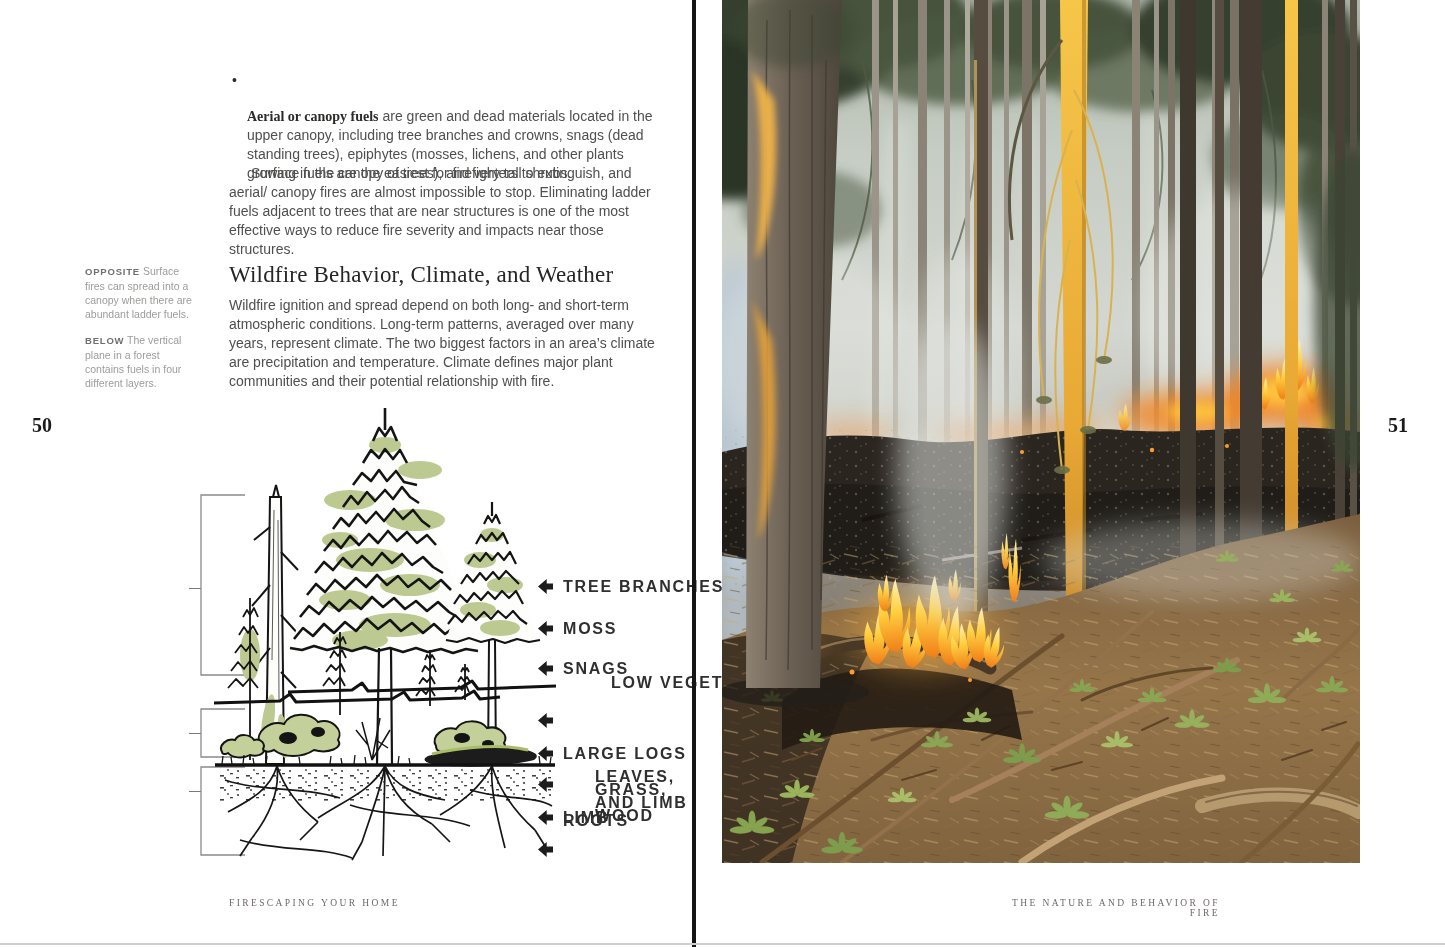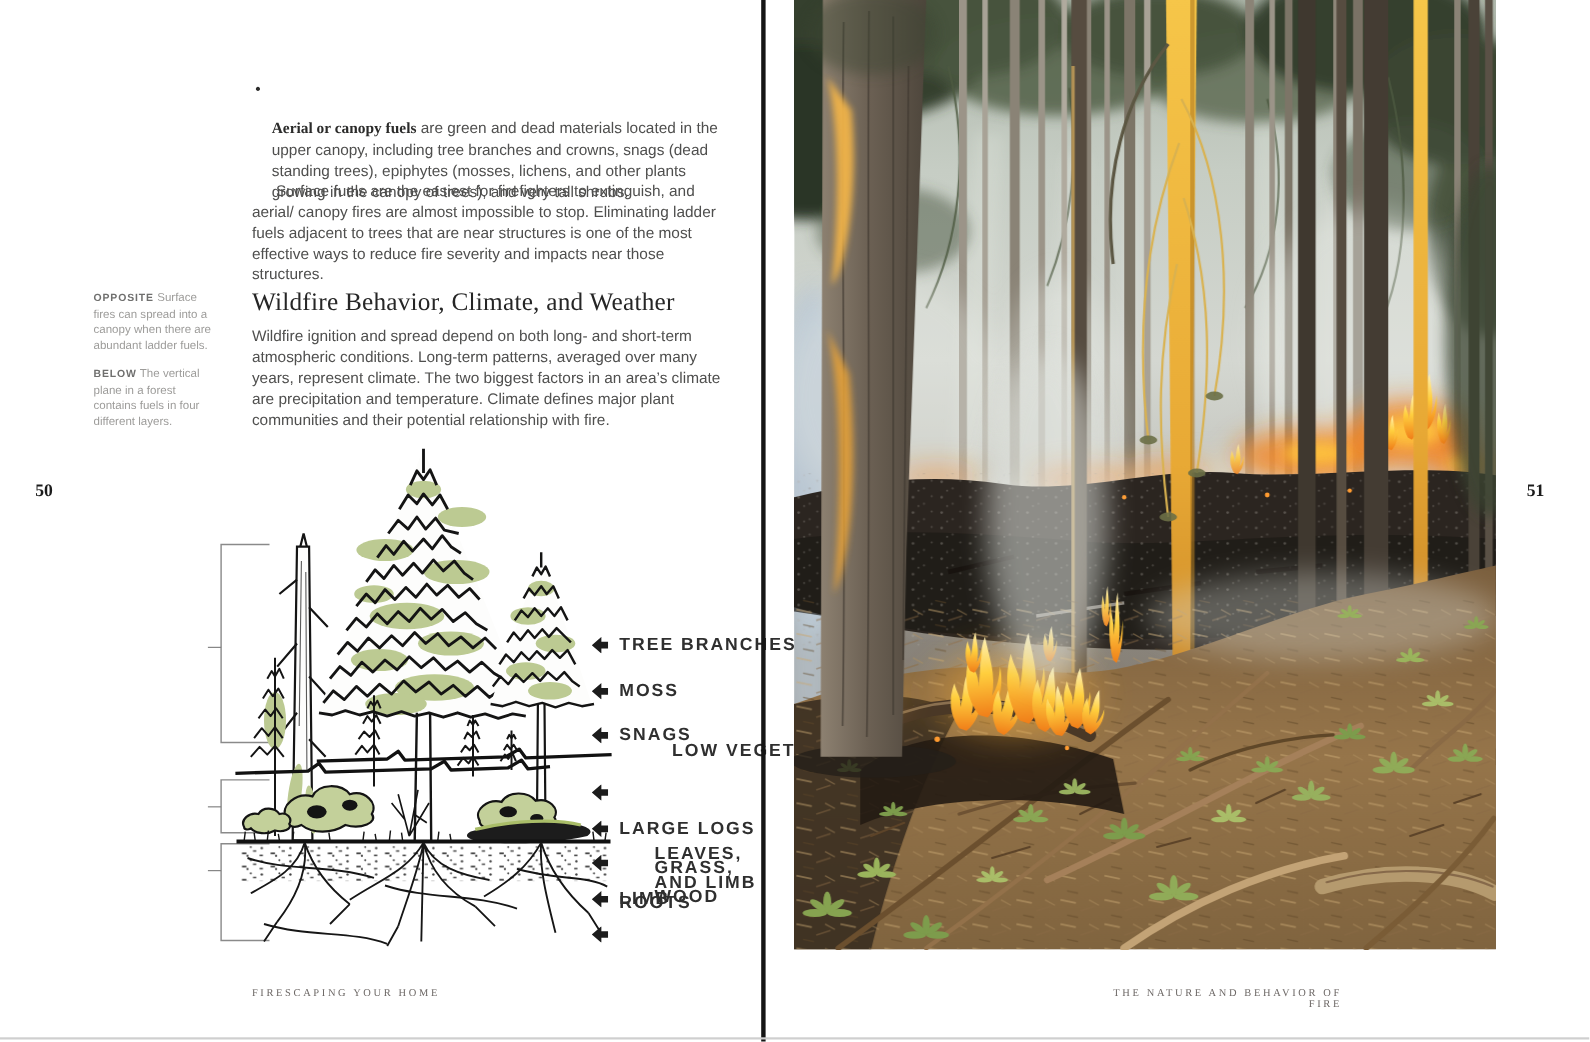--- a/index.html
+++ b/index.html
@@ -11,21 +11,21 @@
   #bullet-dot{left:232px;top:71px;font-size:14px;color:#2b2b2a;}
   #bullet-text{left:247px;top:71px;width:412px;margin-top:36px;}
   #bullet-text .lead{font-family:"Liberation Serif",serif;font-weight:700;color:#2b2b2a;}
   #para1{left:229px;top:164px;width:432px;text-indent:22px;}
   .margin-note{left:85px;width:110px;font-size:10.5px;line-height:14px;color:#9d9c9a;}
   .margin-note .mlabel{font-weight:700;letter-spacing:.8px;color:#6f6f6e;font-size:9.5px;}
   #note1{top:264px;} #note2{top:333px;}
   #heading{left:229px;top:262px;font-family:"Liberation Serif",serif;font-size:23px;
            color:#262626;font-weight:500;letter-spacing:.2px;}
   #para2{left:229px;top:296px;width:434px;}
-  .pagenum{font-family:"Liberation Serif",serif;font-weight:700;font-size:16px;color:#1b1b1b;margin-top:24px;}
+  .pagenum{font-family:"Liberation Serif",serif;font-weight:700;font-size:20px;color:#1b1b1b;}
   #pn50{left:32px;top:414px;} #pn51{left:1388px;top:414px;width:34px;text-align:center;}
   .footer{font-family:"Liberation Serif",serif;font-size:9.5px;letter-spacing:2.4px;color:#6e6967;}
   #footerL{left:229px;top:898px;}
   #footerR{left:1010px;top:898px;width:210px;text-align:center;}
   
   .dlabel{position:absolute;font-size:16px;font-weight:700;letter-spacing:1.8px;
           color:#2f2f2f;white-space:nowrap;line-height:13px;}
   .ldash{position:absolute;left:189px;width:12px;height:0;border-top:1.3px solid #7a7a7a;}
   .item-label{left:563px;}
   #il-0{top:580px;} #il-1{top:622px;} #il-2{top:662px;} #il-3{top:676px;padding-left:48px;}

